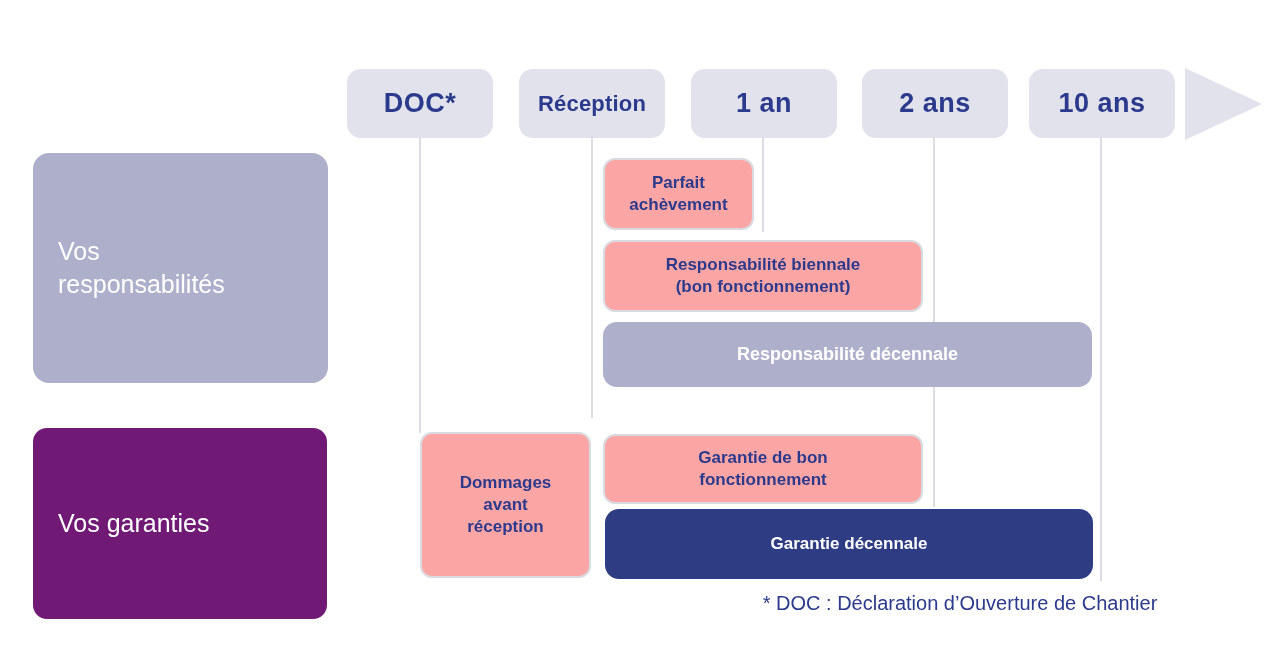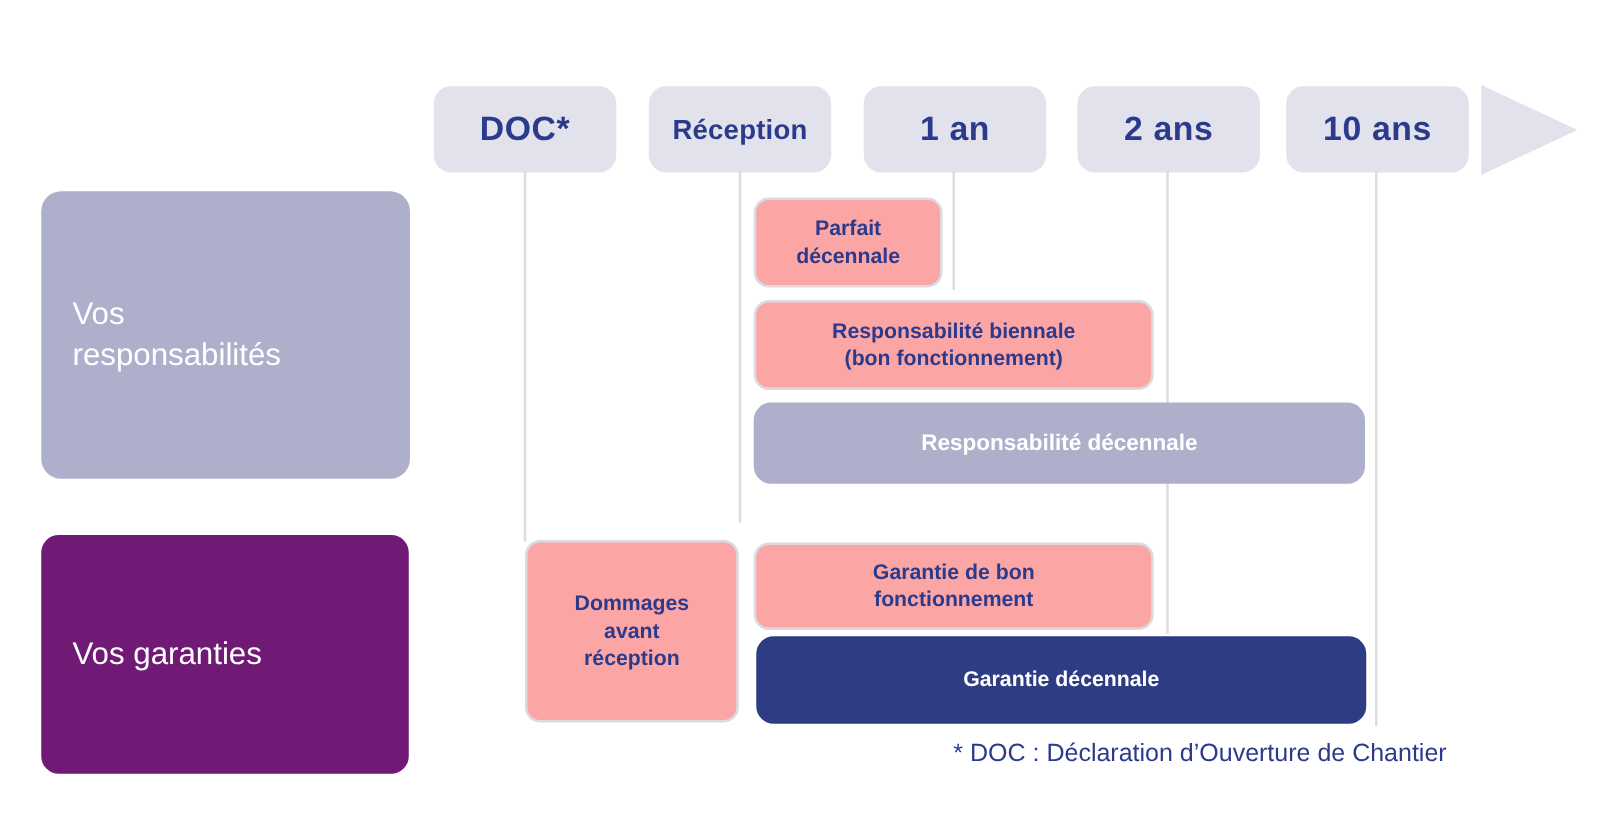--- a/index.html
+++ b/index.html
@@ -86,21 +86,21 @@
       <span class="ln">Vos</span>
       <span class="ln">responsabilités</span>
     </div>
   </div>
   <div class="cat gar">
     <div class="pad">Vos garanties</div>
   </div>
 
   <div class="bar outline" style="left:603px;top:158px;width:151px;height:72px">
     <span class="ln">Parfait</span>
-    <span class="ln">décennale</span>
+    <span class="ln">achèvement</span>
   </div>
   <div class="bar outline" style="left:603px;top:240px;width:320px;height:72px">
     <span class="ln">Responsabilité biennale</span>
     <span class="ln">(bon fonctionnement)</span>
   </div>
   <div class="bar lav" style="left:603px;top:322px;width:489px;height:65px">
     <span class="ln">Responsabilité décennale</span>
   </div>
 
   <div class="bar outline" style="left:420px;top:432px;width:171px;height:146px">

